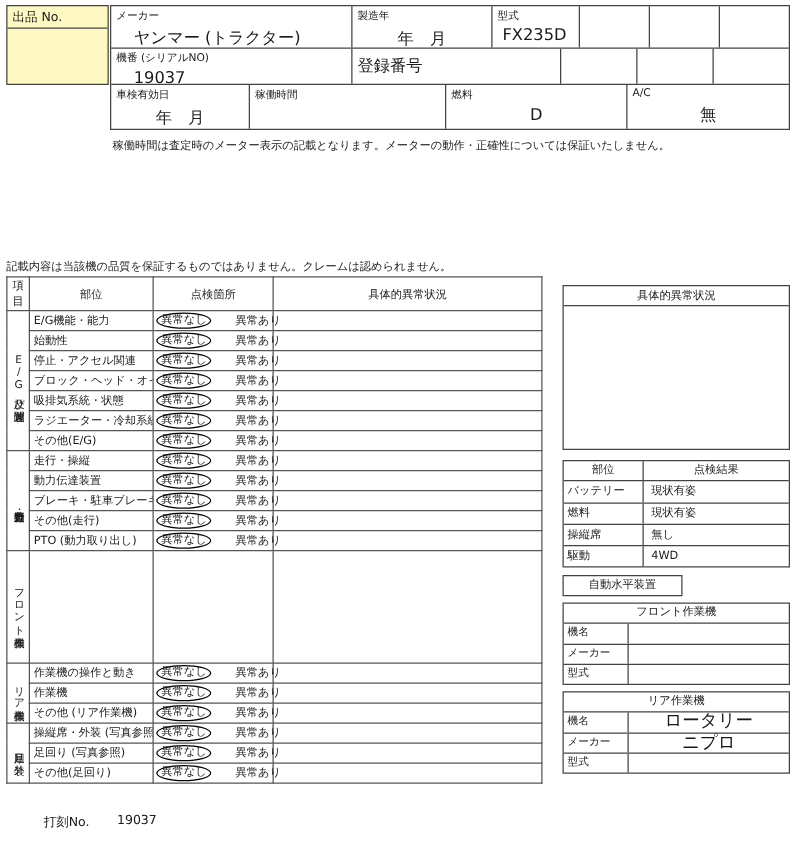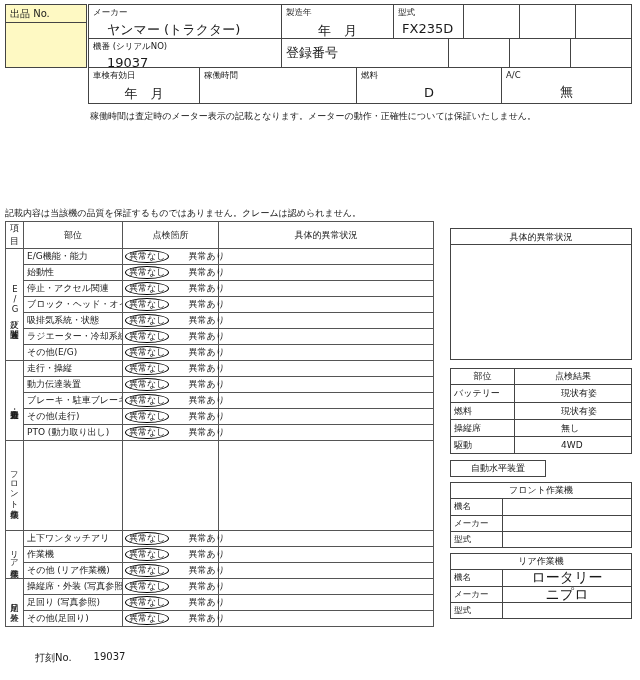--- a/index.html
+++ b/index.html
@@ -68,21 +68,21 @@
   .spec-label { width:58px; border-right:1px solid #444; font-size:9px; line-height:16px; padding-left:4px; }
   .spec-value { flex:1; font-size:9px; line-height:16px; }
   .t-right { text-align:right; padding-right:18px; }
   .t-left { padding-left:8px; }
 
   .result-table { margin-top:8px; border:1px solid #444; background:#fff; }
   .result-head { display:flex; height:16px; border-bottom:1px solid #444; }
   .result-head div { font-size:9px; line-height:15px; text-align:center; }
   .rt-part { width:64px; border-right:1px solid #444; }
   .rt-result { flex:1; }
-  .result-row { display:flex; height:17px;gap:40px; }
+  .result-row { display:flex; height:17px; }
   .result-row + .result-row { border-top:1px solid #444; }
   .result-part { width:64px; border-right:1px solid #444; font-size:9px; line-height:16px; padding-left:3px; }
   .result-value { flex:1; font-size:9px; line-height:16px; padding-left:6px; }
 
   .auto-level-row { margin-top:6px; }
   .auto-level { width:96px; height:17px; border:1px solid #444; font-size:9px; line-height:15px; text-align:center; background:#fff; }
 
   .impl { margin-top:5px; border:1px solid #444; background:#fff; }
   .impl-title { height:16px; border-bottom:1px solid #444; text-align:center; font-size:9px; line-height:15px; }
   .impl-row { display:flex; height:16px; }
@@ -293,21 +293,21 @@
           <td class="col-detail"></td>
         </tr>
         <tr>
           <td class="col-item" rowspan="1"><span class="vert">フロント作業機</span></td>
           <td class="col-part tall"></td>
           <td class="col-check"></td>
           <td class="col-detail"></td>
         </tr>
         <tr>
           <td class="col-item" rowspan="3"><span class="vert">リア作業機</span></td>
-          <td class="col-part">上下ワンタッチアリ</td>
+          <td class="col-part">作業機の操作と動き</td>
           <td class="col-check">
             <span class="check-wrap">
               <span class="ok-mark circled">異常なし</span>
               <span class="ng-mark">異常あり</span>
             </span>
           </td>
           <td class="col-detail"></td>
         </tr>
         <tr>
           <td class="col-part">作業機</td>

